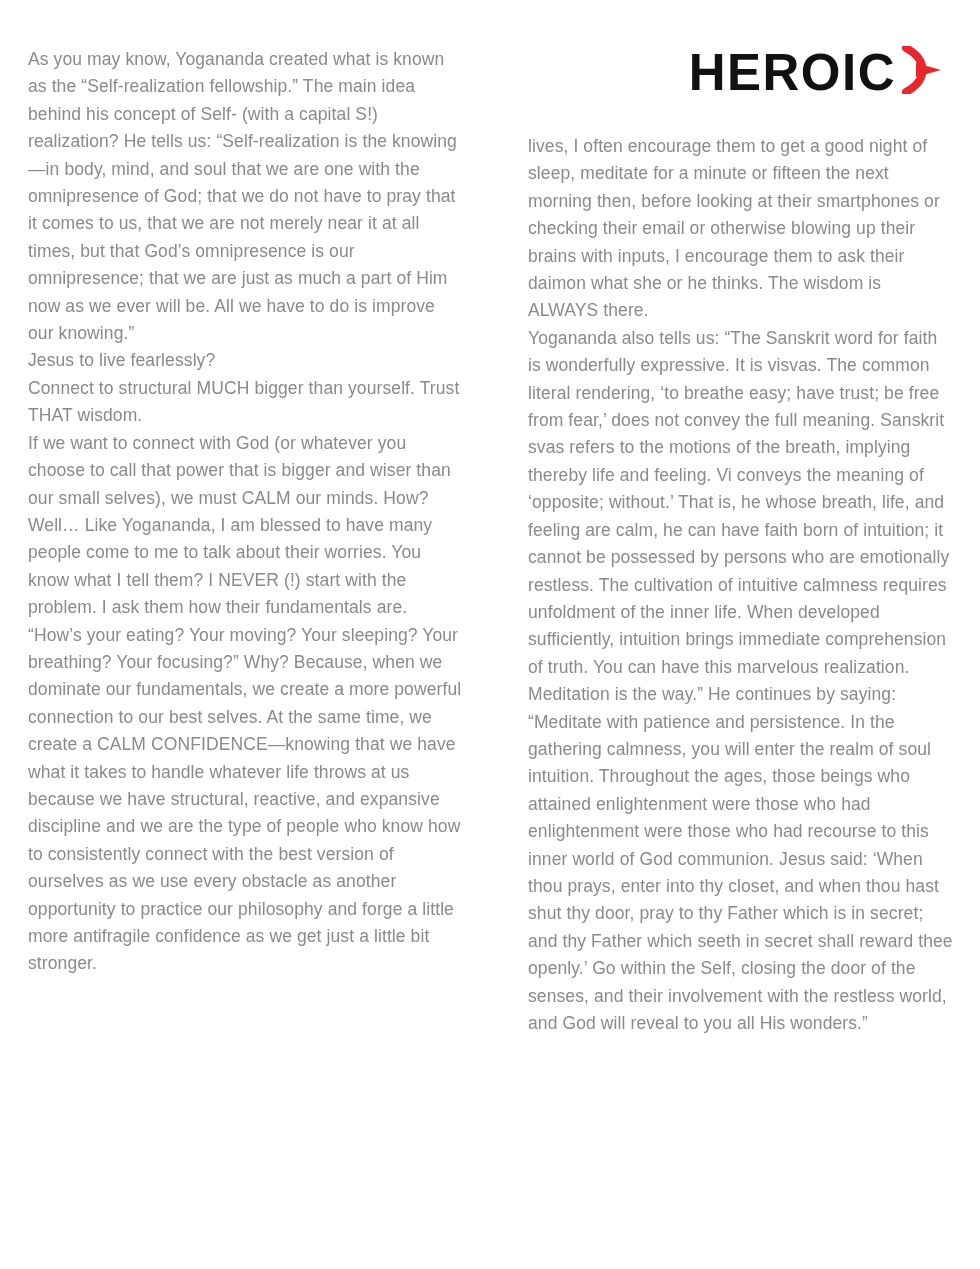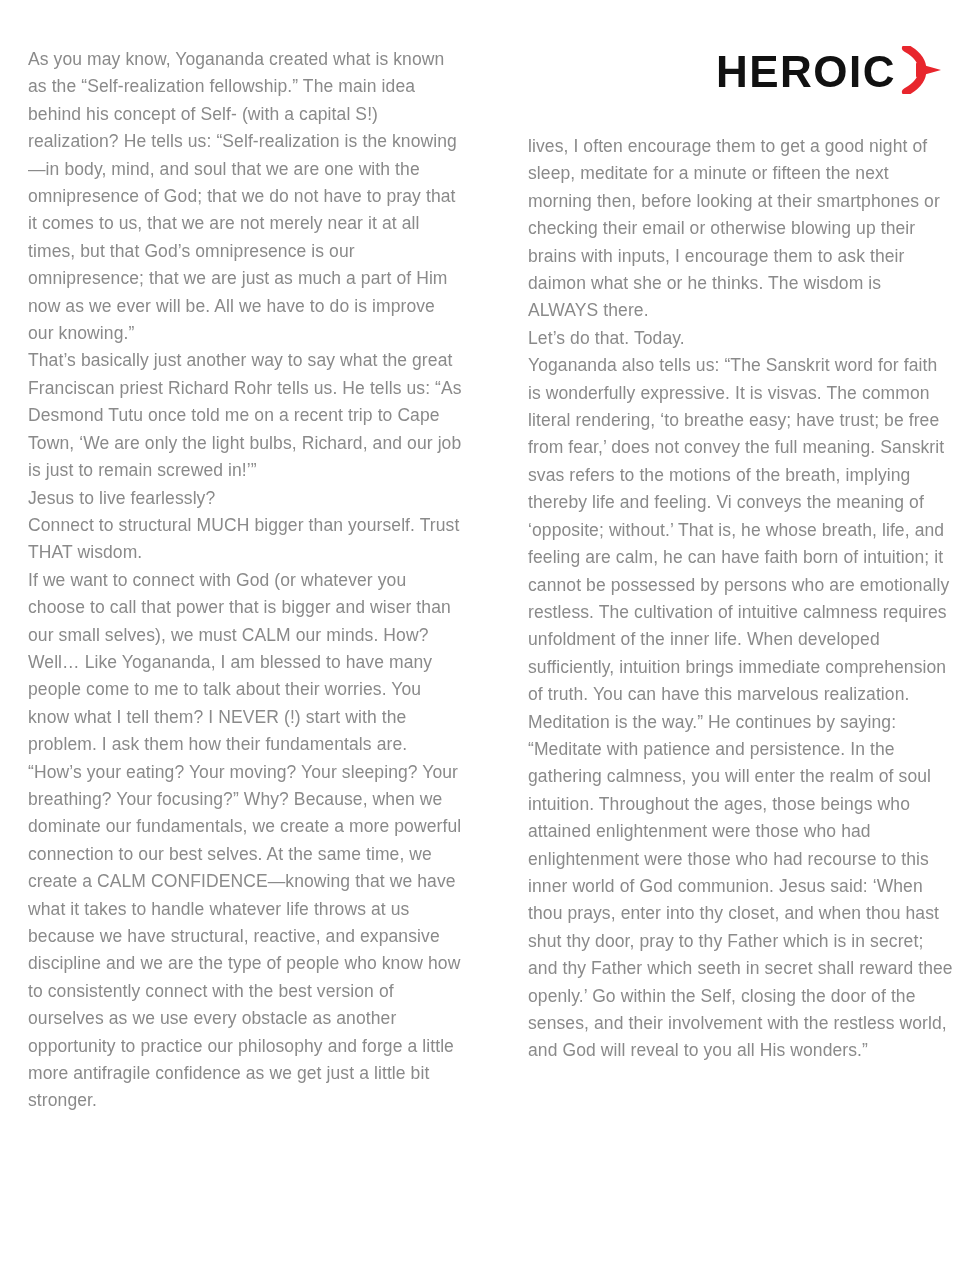--- a/index.html
+++ b/index.html
@@ -43,21 +43,21 @@
   }
   .logo-row {
     display: flex;
     justify-content: flex-end;
     align-items: center;
     height: 48px;
     margin-top: 2px;
     padding-right: 12px;
   }
   .logo-text {
-    font-size: 44px;
+    font-size: 51px;
     font-weight: 900;
     letter-spacing: 1.5px;
     color: #111111;
     line-height: 1;
     font-family: "Liberation Sans", sans-serif;
   }
   .logo-arrow {
     display: inline-block;
     margin-left: 4px;
   }
@@ -65,21 +65,20 @@
     margin-top: 37px;
   }
 </style>
 </head>
 <body>
 
 <div class="page">
 
   <div class="col col-left">
     <p class="body-text">As you may know, Yogananda created what is known as the “Self-realization fellowship.” The main idea behind his concept of Self- (with a capital S!) realization? He tells us: “Self-realization is the knowing—in body, mind, and soul that we are one with the omnipresence of God; that we do not have to pray that it comes to us, that we are not merely near it at all times, but that God’s omnipresence is our omnipresence; that we are just as much a part of Him now as we ever will be. All we have to do is improve our knowing.”</p>
-    <p class="body-text">That’s basically just another way to say what the great Franciscan priest Richard Rohr tells us. He tells us: “As Desmond Tutu once told me on a recent trip to Cape Town, ‘We are only the light bulbs, Richard, and our job is just to remain screwed in!’”</p>
     <p class="body-text">Jesus to live fearlessly?</p>
     <p class="body-text">Connect to structural MUCH bigger than yourself. Trust THAT wisdom.</p>
     <p class="body-text">If we want to connect with God (or whatever you choose to call that power that is bigger and wiser than our small selves), we must CALM our minds. How? Well… Like Yogananda, I am blessed to have many people come to me to talk about their worries. You know what I tell them? I NEVER (!) start with the problem. I ask them how their fundamentals are. “How’s your eating? Your moving? Your sleeping? Your breathing? Your focusing?” Why? Because, when we dominate our fundamentals, we create a more powerful connection to our best selves. At the same time, we create a CALM CONFIDENCE—knowing that we have what it takes to handle whatever life throws at us because we have structural, reactive, and expansive discipline and we are the type of people who know how to consistently connect with the best version of ourselves as we use every obstacle as another opportunity to practice our philosophy and forge a little more antifragile confidence as we get just a little bit stronger.</p>
   </div>
 
   <div class="col col-gap"></div>
 
   <div class="col col-right">
 
     <div class="logo-row">
@@ -87,20 +86,19 @@
       <span class="logo-arrow">
         <svg width="42" height="48" viewBox="0 0 42 48" aria-hidden="true">
           <path d="M6 2 C 28 14, 28 34, 6 46" fill="none" stroke="#e8262d" stroke-width="8" stroke-linecap="round"></path>
           <polygon points="16,17 41,24 16,31" fill="#e8262d"></polygon>
         </svg>
       </span>
     </div>
 
     <div class="right-text">
       <p class="body-text">lives, I often encourage them to get a good night of sleep, meditate for a minute or fifteen the next morning then, before looking at their smartphones or checking their email or otherwise blowing up their brains with inputs, I encourage them to ask their daimon what she or he thinks. The wisdom is ALWAYS there.</p>
-      <p class="body-text">Let’s do that. Today.</p>
       <p class="body-text">Yogananda also tells us: “The Sanskrit word for faith is wonderfully expressive. It is visvas. The common literal rendering, ‘to breathe easy; have trust; be free from fear,’ does not convey the full meaning. Sanskrit svas refers to the motions of the breath, implying thereby life and feeling. Vi conveys the meaning of ‘opposite; without.’ That is, he whose breath, life, and feeling are calm, he can have faith born of intuition; it cannot be possessed by persons who are emotionally restless. The cultivation of intuitive calmness requires unfoldment of the inner life. When developed sufficiently, intuition brings immediate comprehension of truth. You can have this marvelous realization. Meditation is the way.” He continues by saying: “Meditate with patience and persistence. In the gathering calmness, you will enter the realm of soul intuition. Throughout the ages, those beings who attained enlightenment were those who had</p>
       <p class="body-text">enlightenment were those who had recourse to this inner world of God communion. Jesus said: ‘When thou prays, enter into thy closet, and when thou hast shut thy door, pray to thy Father which is in secret; and thy Father which seeth in secret shall reward thee openly.’ Go within the Self, closing the door of the senses, and their involvement with the restless world, and God will reveal to you all His wonders.”</p>
     </div>
 
   </div>
 
 </div>
 
 </body></html>

